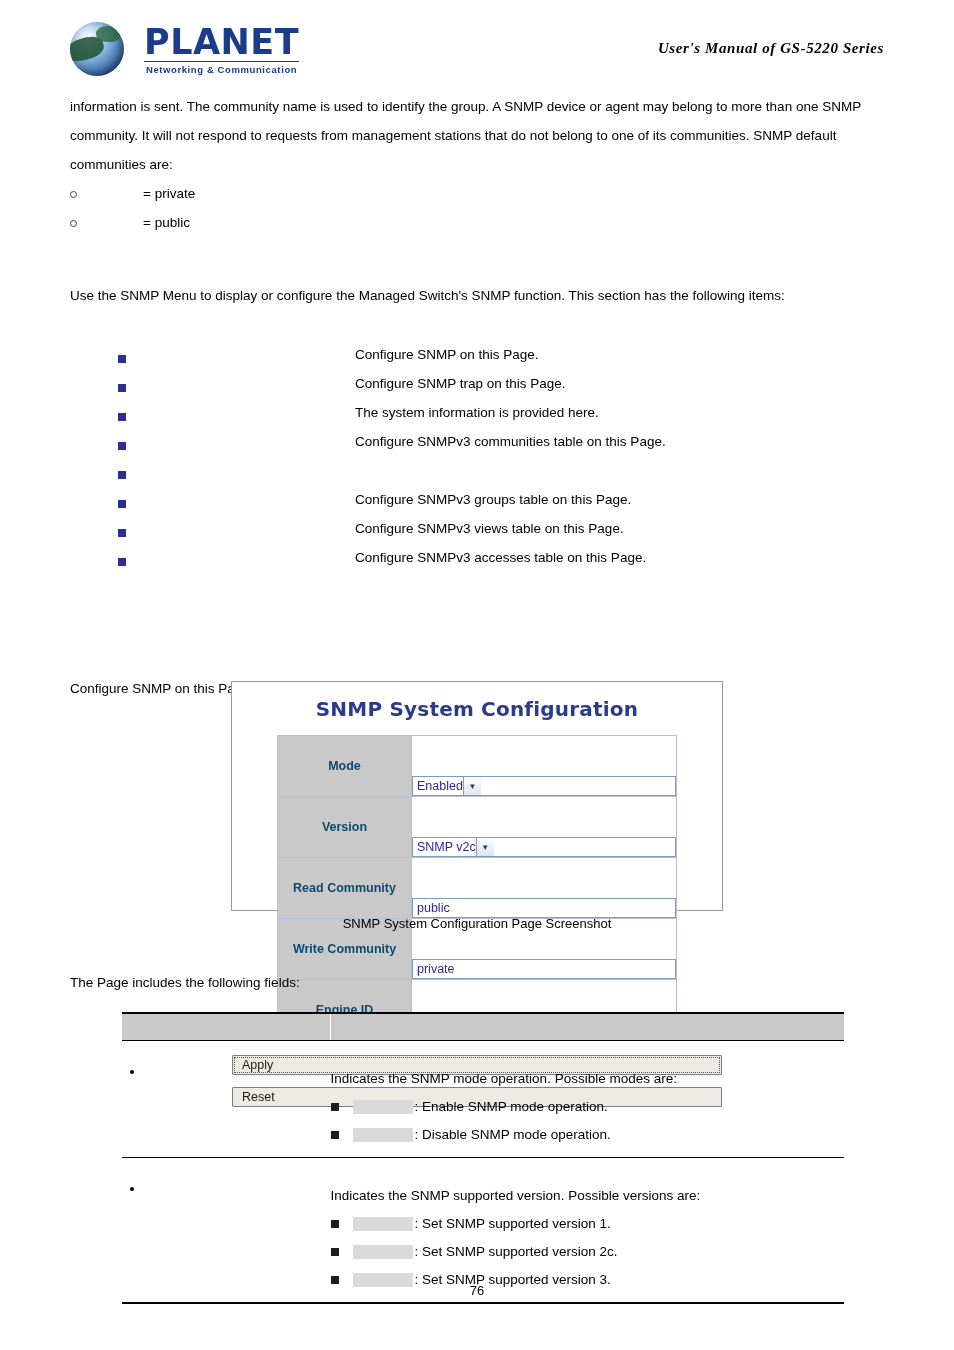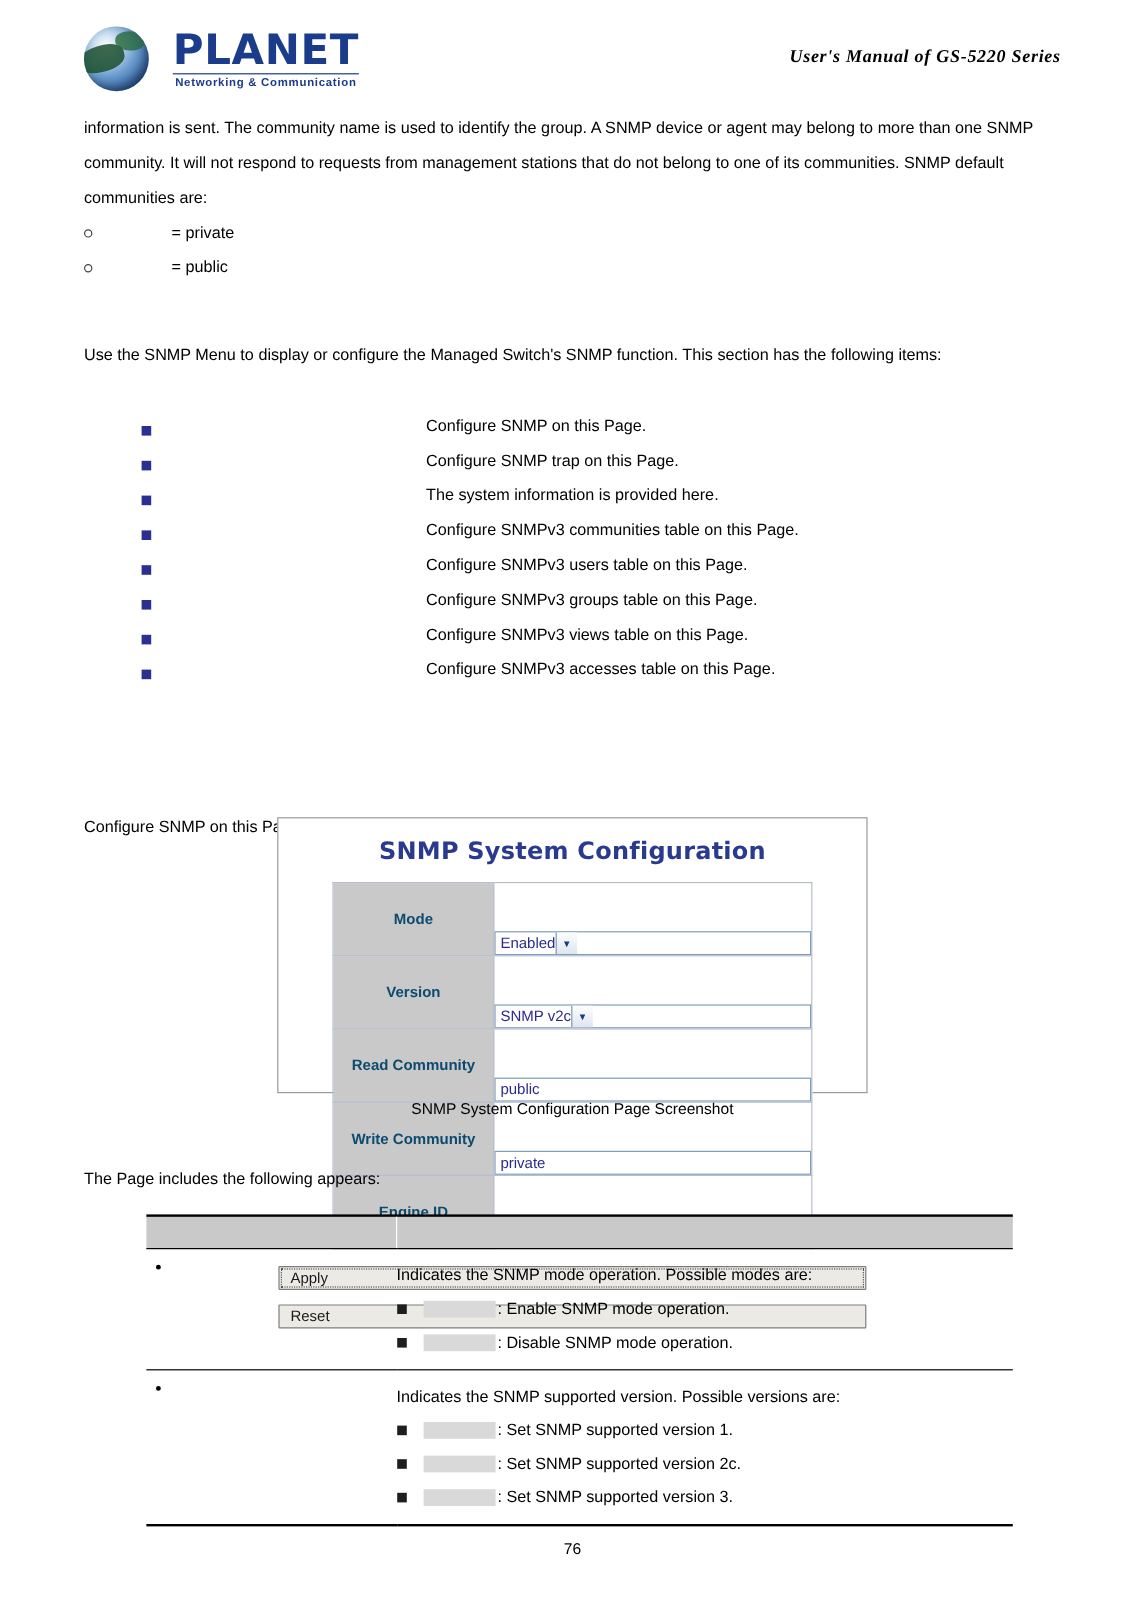--- a/index.html
+++ b/index.html
@@ -297,21 +297,21 @@
     border-bottom: 1px solid #000;
     font-size: 13px;
     text-align: left;
     font-weight: normal;
     padding: 0 8px;
   }
   .fields-table th.col-obj { width: 192px; border-right: 1px solid #ffffff; }
   .fields-table td {
     vertical-align: top;
     font-size: 13.5px;
-    padding: 8px 0 8px 0;
+    padding: 24px 0 8px 0;
     border-bottom: 1px solid #000;
   }
   .fields-table td.obj-cell {
     width: 192px;
     padding-left: 8px;
   }
   .fields-table tr:last-child td { border-bottom: 2px solid #000; }
   .obj-bullet {
     display: inline-block;
     width: 4px;
@@ -402,21 +402,20 @@
       <li class="sq-row">
         <span class="sq-marker"></span>
         <span class="sq-text">The system information is provided here.</span>
       </li>
       <li class="sq-row">
         <span class="sq-marker"></span>
         <span class="sq-text">Configure SNMPv3 communities table on this Page.</span>
       </li>
       <li class="sq-row">
         <span class="sq-marker"></span>
-        <span class="sq-text">Configure SNMPv3 users table on this Page.</span>
       </li>
       <li class="sq-row">
         <span class="sq-marker"></span>
         <span class="sq-text">Configure SNMPv3 groups table on this Page.</span>
       </li>
       <li class="sq-row">
         <span class="sq-marker"></span>
         <span class="sq-text">Configure SNMPv3 views table on this Page.</span>
       </li>
       <li class="sq-row">
@@ -481,21 +480,21 @@
       </tbody>
     </table>
     <div class="fig-buttons">
       <div class="fig-btn focus">Apply</div>
       <div class="fig-btn">Reset</div>
     </div>
   </div>
 
   <div class="fig-caption">SNMP System Configuration Page Screenshot</div>
 
-  <div class="fields-intro">The Page includes the following appears:</div>
+  <div class="fields-intro">The Page includes the following fields:</div>
 
   <table class="fields-table">
     <thead>
       <tr>
         <th class="col-obj"></th>
         <th></th>
       </tr>
     </thead>
     <tbody>
       <tr>

